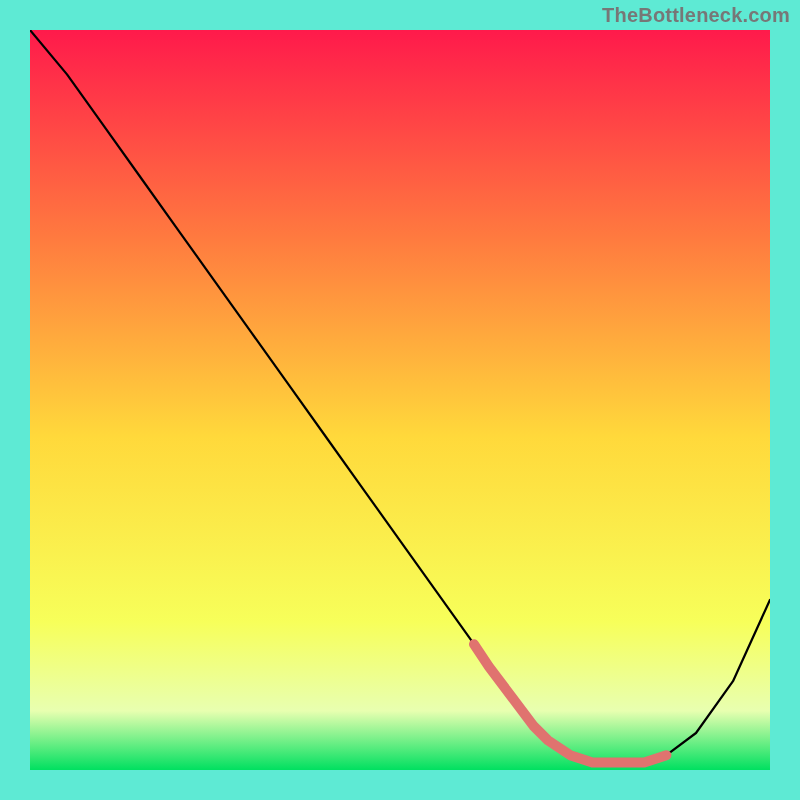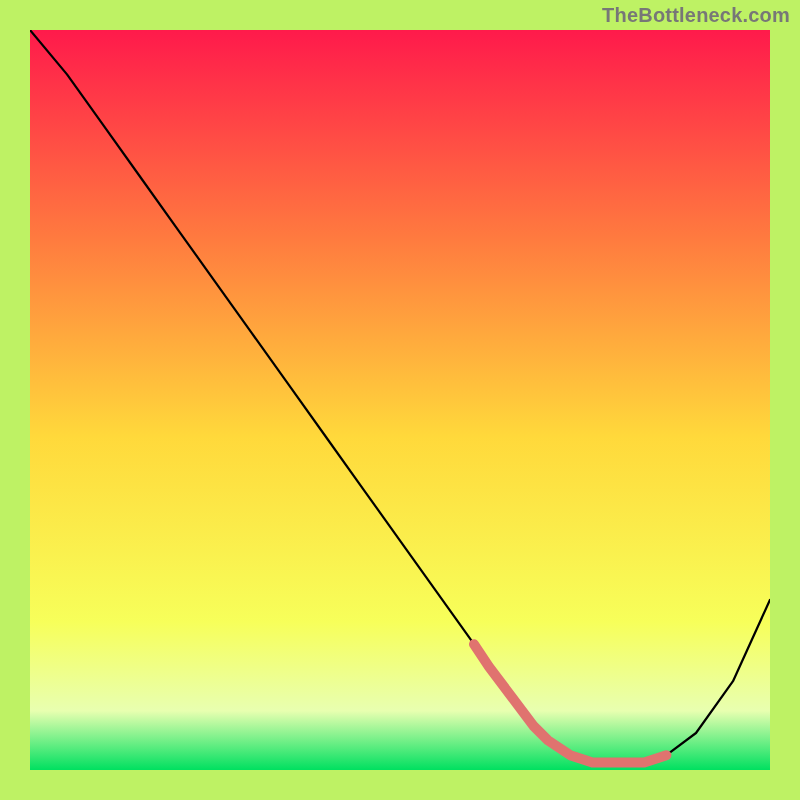--- a/index.html
+++ b/index.html
@@ -8,21 +8,21 @@
     width: 800px;
     height: 800px;
     background: #000;
     overflow: hidden;
     font-family: Arial, Helvetica, sans-serif;
   }
   .frame {
     position: relative;
     width: 800px;
     height: 800px;
-    background: #bef264;
+    background: #5eead4;
   }
   .watermark {
     position: absolute;
     top: 4px;
     right: 10px;
     color: #777;
     font-size: 20px;
     font-weight: 600;
     letter-spacing: 0.2px;
     z-index: 10;

